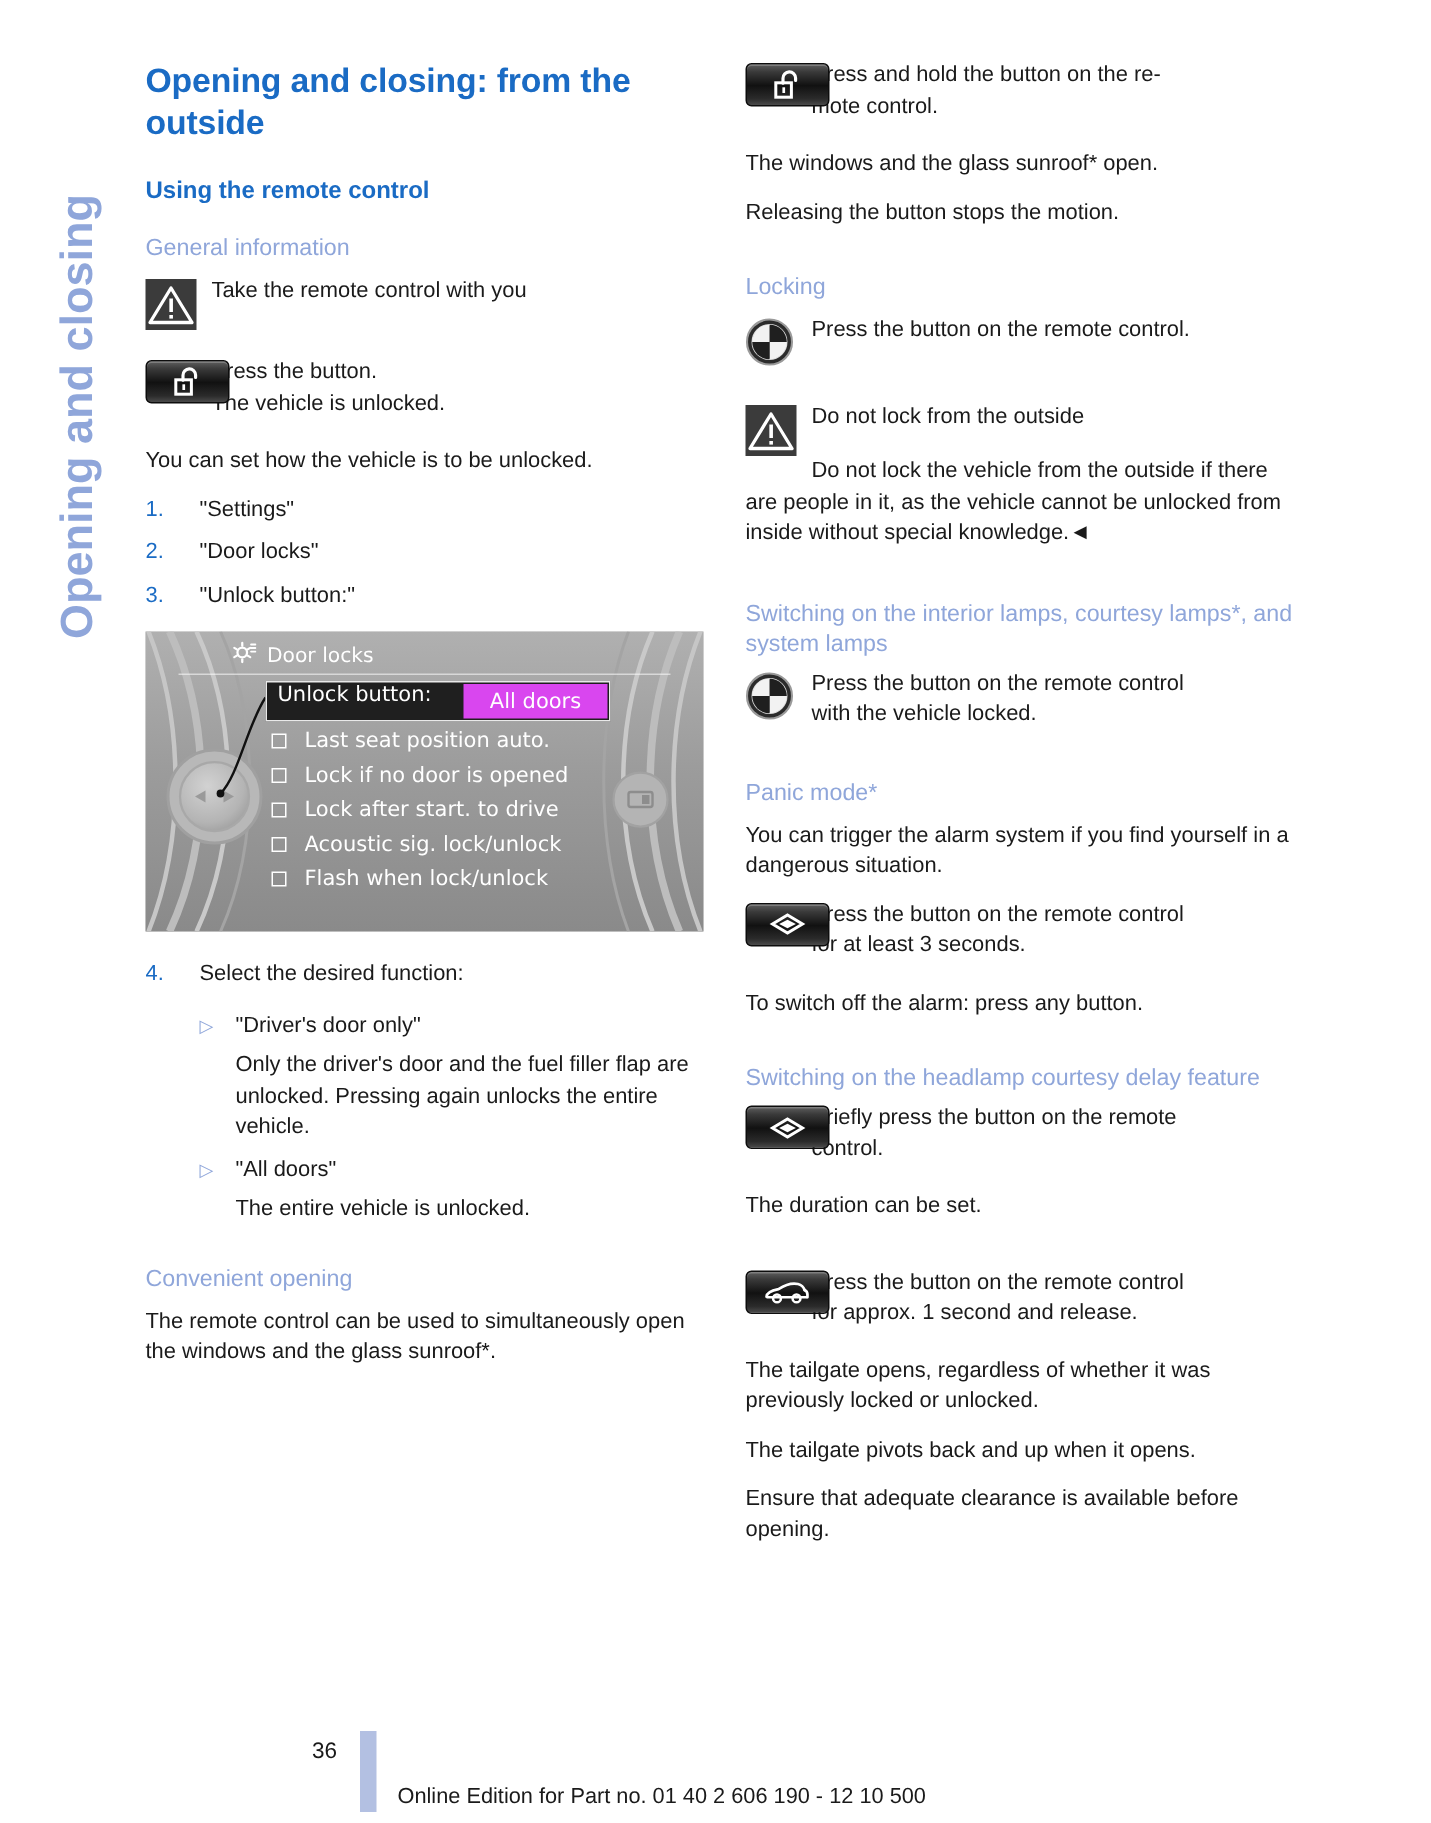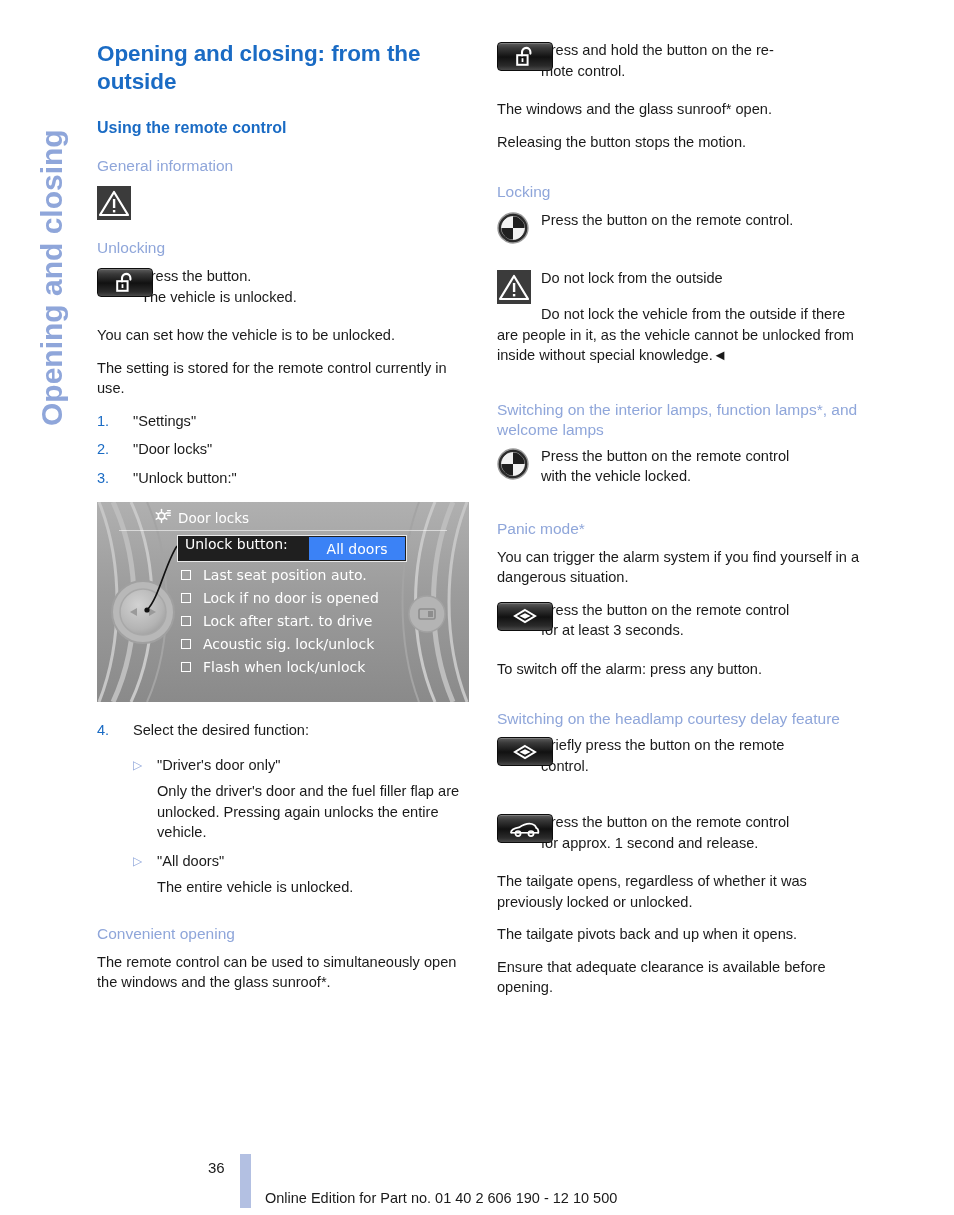--- a/index.html
+++ b/index.html
@@ -230,21 +230,21 @@
     font-size: 14px;
     font-family: "DejaVu Sans", sans-serif;
     padding-left: 7px;
   }
   .idrive .selrow .val {
     position: absolute;
     right: 1px;
     top: 1px;
     bottom: 1px;
     width: 96px;
-    background: #3b82f6;
+    background: #d946ef;
     color: #ffffff;
     font-size: 14px;
     font-family: "DejaVu Sans", sans-serif;
     display: flex;
     align-items: center;
     justify-content: center;
   }
   .idrive ul.opts {
     position: absolute;
     left: 84px;
@@ -319,46 +319,45 @@
   <div class="iconblock">
     <span class="ico">
       <span class="warn-ico">
         <svg width="34" height="34" viewBox="0 0 34 34">
           <polygon points="17,6 31,29 3,29" fill="none" stroke="#ffffff" stroke-width="2.2" stroke-linejoin="round"></polygon>
           <rect x="15.9" y="13" width="2.4" height="9" fill="#ffffff"></rect>
           <rect x="15.9" y="24" width="2.4" height="2.4" fill="#ffffff"></rect>
         </svg>
       </span>
     </span>
+    <div class="itext">Take the remote control with you</div>
   </div>
 
   <div class="spacer-18"></div>
 
-  <h3 class="sub">Unlocking</h3>
 
   <div class="iconblock">
     <span class="ico">
       <span class="key-btn">
         <svg width="24" height="22" viewBox="0 0 24 22">
           <path d="M9 9.5 V6.2 A4.2 4.2 0 0 1 17.4 6.0 V7.6" fill="none" stroke="#ffffff" stroke-width="2.1" stroke-linecap="round"></path>
           <rect x="4.2" y="9.2" width="10.4" height="9.6" fill="none" stroke="#ffffff" stroke-width="2"></rect>
           <rect x="8.6" y="12.2" width="1.8" height="3.8" fill="#ffffff"></rect>
         </svg>
       </span>
     </span>
     <div class="itext">
       <span>Press the button.</span>
       <span class="l2">The vehicle is unlocked.</span>
     </div>
   </div>
 
   <div class="spacer-12"></div>
 
   <p class="body">You can set how the vehicle is to be unlocked.</p>
-  <p class="body">The setting is stored for the remote control currently in use.</p>
 
   <ol class="numlist">
     <li>
       <span class="num">1.</span>
       <span>"Settings"</span>
     </li>
     <li>
       <span class="num">2.</span>
       <span>"Door locks"</span>
     </li>
@@ -543,21 +542,21 @@
           <rect x="15.9" y="24" width="2.4" height="2.4" fill="#ffffff"></rect>
         </svg>
       </span>
     </span>
     <div class="itext">Do not lock from the outside</div>
   </div>
   <p class="flowunder">Do not lock the vehicle from the outside if there are people in it, as the vehicle cannot be unlocked from inside without special knowledge.◄</p>
 
   <div class="spacer-22"></div>
 
-  <h3 class="sub tight">Switching on the interior lamps, function lamps*, and welcome lamps</h3>
+  <h3 class="sub tight">Switching on the interior lamps, courtesy lamps*, and system lamps</h3>
 
   <div class="iconblock">
     <span class="ico">
       <svg class="bmw-ico" viewBox="0 0 32 32">
         <circle cx="16" cy="16" r="15" fill="#2b2b2b"></circle>
         <circle cx="16" cy="16" r="15" fill="none" stroke="#9a9a9a" stroke-width="1.4"></circle>
         <circle cx="16" cy="16" r="11.5" fill="none" stroke="#d6d6d6" stroke-width="1"></circle>
         <path d="M16 4.5 A11.5 11.5 0 0 1 27.5 16 L16 16 Z" fill="#1f1f1f"></path>
         <path d="M16 16 L27.5 16 A11.5 11.5 0 0 1 16 27.5 Z" fill="#f2f2f2"></path>
         <path d="M16 16 L16 27.5 A11.5 11.5 0 0 1 4.5 16 Z" fill="#1f1f1f"></path>
@@ -606,20 +605,21 @@
         </svg>
       </span>
     </span>
     <div class="itext">
       <span>Briefly press the button on the remote</span>
       <span class="l2">control.</span>
     </div>
   </div>
 
   <div class="spacer-12"></div>
+  <p class="body">The duration can be set.</p>
 
   <div class="spacer-18"></div>
 
 
   <div class="iconblock">
     <span class="ico">
       <span class="key-btn">
         <svg width="36" height="20" viewBox="0 0 36 20">
           <path d="M4 13.5 C 4 10.5, 8 9.2, 12 8.4 C 16.5 5.5, 21 4.0, 25 5.0 C 27.5 5.6, 28.8 7.2, 29.4 9.0" fill="none" stroke="#ffffff" stroke-width="1.8" stroke-linecap="round"></path>
           <path d="M29.4 9.0 C 30.6 9.6, 31.3 10.6, 31.3 12.0 L 31.3 13.8" fill="none" stroke="#ffffff" stroke-width="1.8" stroke-linecap="round"></path>

